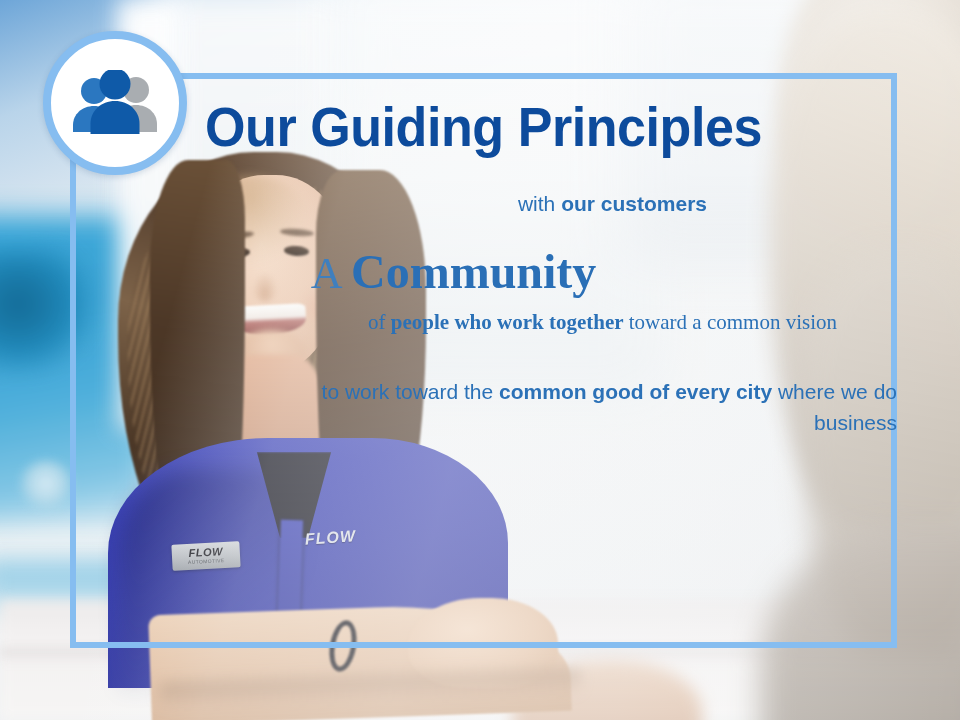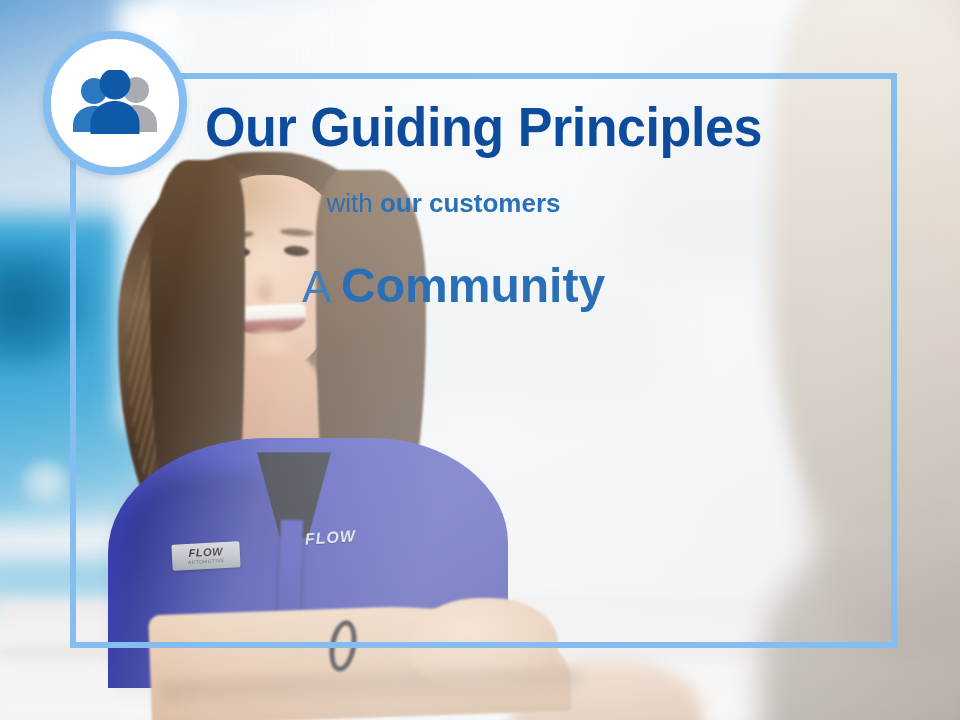--- a/index.html
+++ b/index.html
@@ -465,41 +465,42 @@
     position: absolute;
     left: 70px;
     top: 180px;
     width: 827px;
     color: #2b71b7;
     font-family: "Liberation Sans", sans-serif;
   }
 
   .principle { text-align: center; }
   .p1 { margin-top: 4px;  padding-right: 190px; }
-  .p2 { margin-top: 42px; padding-right: 60px; }
+  .p2 { margin-top: 28px; padding-right: 60px; font-family: Liberation Serif, serif; }
   .p3 { margin-top: 38px; padding-left: 90px; }
 
   .principle-head {
     font-size: 44px;
     line-height: 50px;
     font-weight: normal;
     color: #3f7fbe;
     white-space: nowrap;
   }
   .principle-head .kw {
     font-weight: bold;
     font-size: 48px;
     color: #2a6fb6;
   }
 
   .principle-body {
-    font-size: 26px;
+    font-size: 21px;
     line-height: 31px;
     color: #2b71b7;
     margin-top: 8px;
+    text-align: right;
   }
   .principle-body b { font-weight: bold; }
 
   .p1 .principle-body { padding-left: 110px; }
   .p2 .principle-body { padding-left: 130px; }
   .p3 .principle-body { padding-left: 150px; padding-right: 0; }
 </style>
 </head>
 <body>
 
@@ -582,20 +583,26 @@
       <div class="principle-body">
         <span>with </span><b>our customers</b><span></span>
       </div>
     </div>
 
     <div class="principle p2">
       <div class="principle-head">
         <span>A</span>
         <span class="kw">Community</span>
       </div>
+      <div class="principle-body">
+        <span>of </span><b>people who work together</b><span> toward a common vision</span>
+      </div>
     </div>
 
     <div class="principle p3">
+      <div class="principle-body">
+        <span>to work toward the </span><b>common good of every city</b><span> where we do business</span>
+      </div>
     </div>
 
   </div>
 
 </div>
 
 </body></html>

